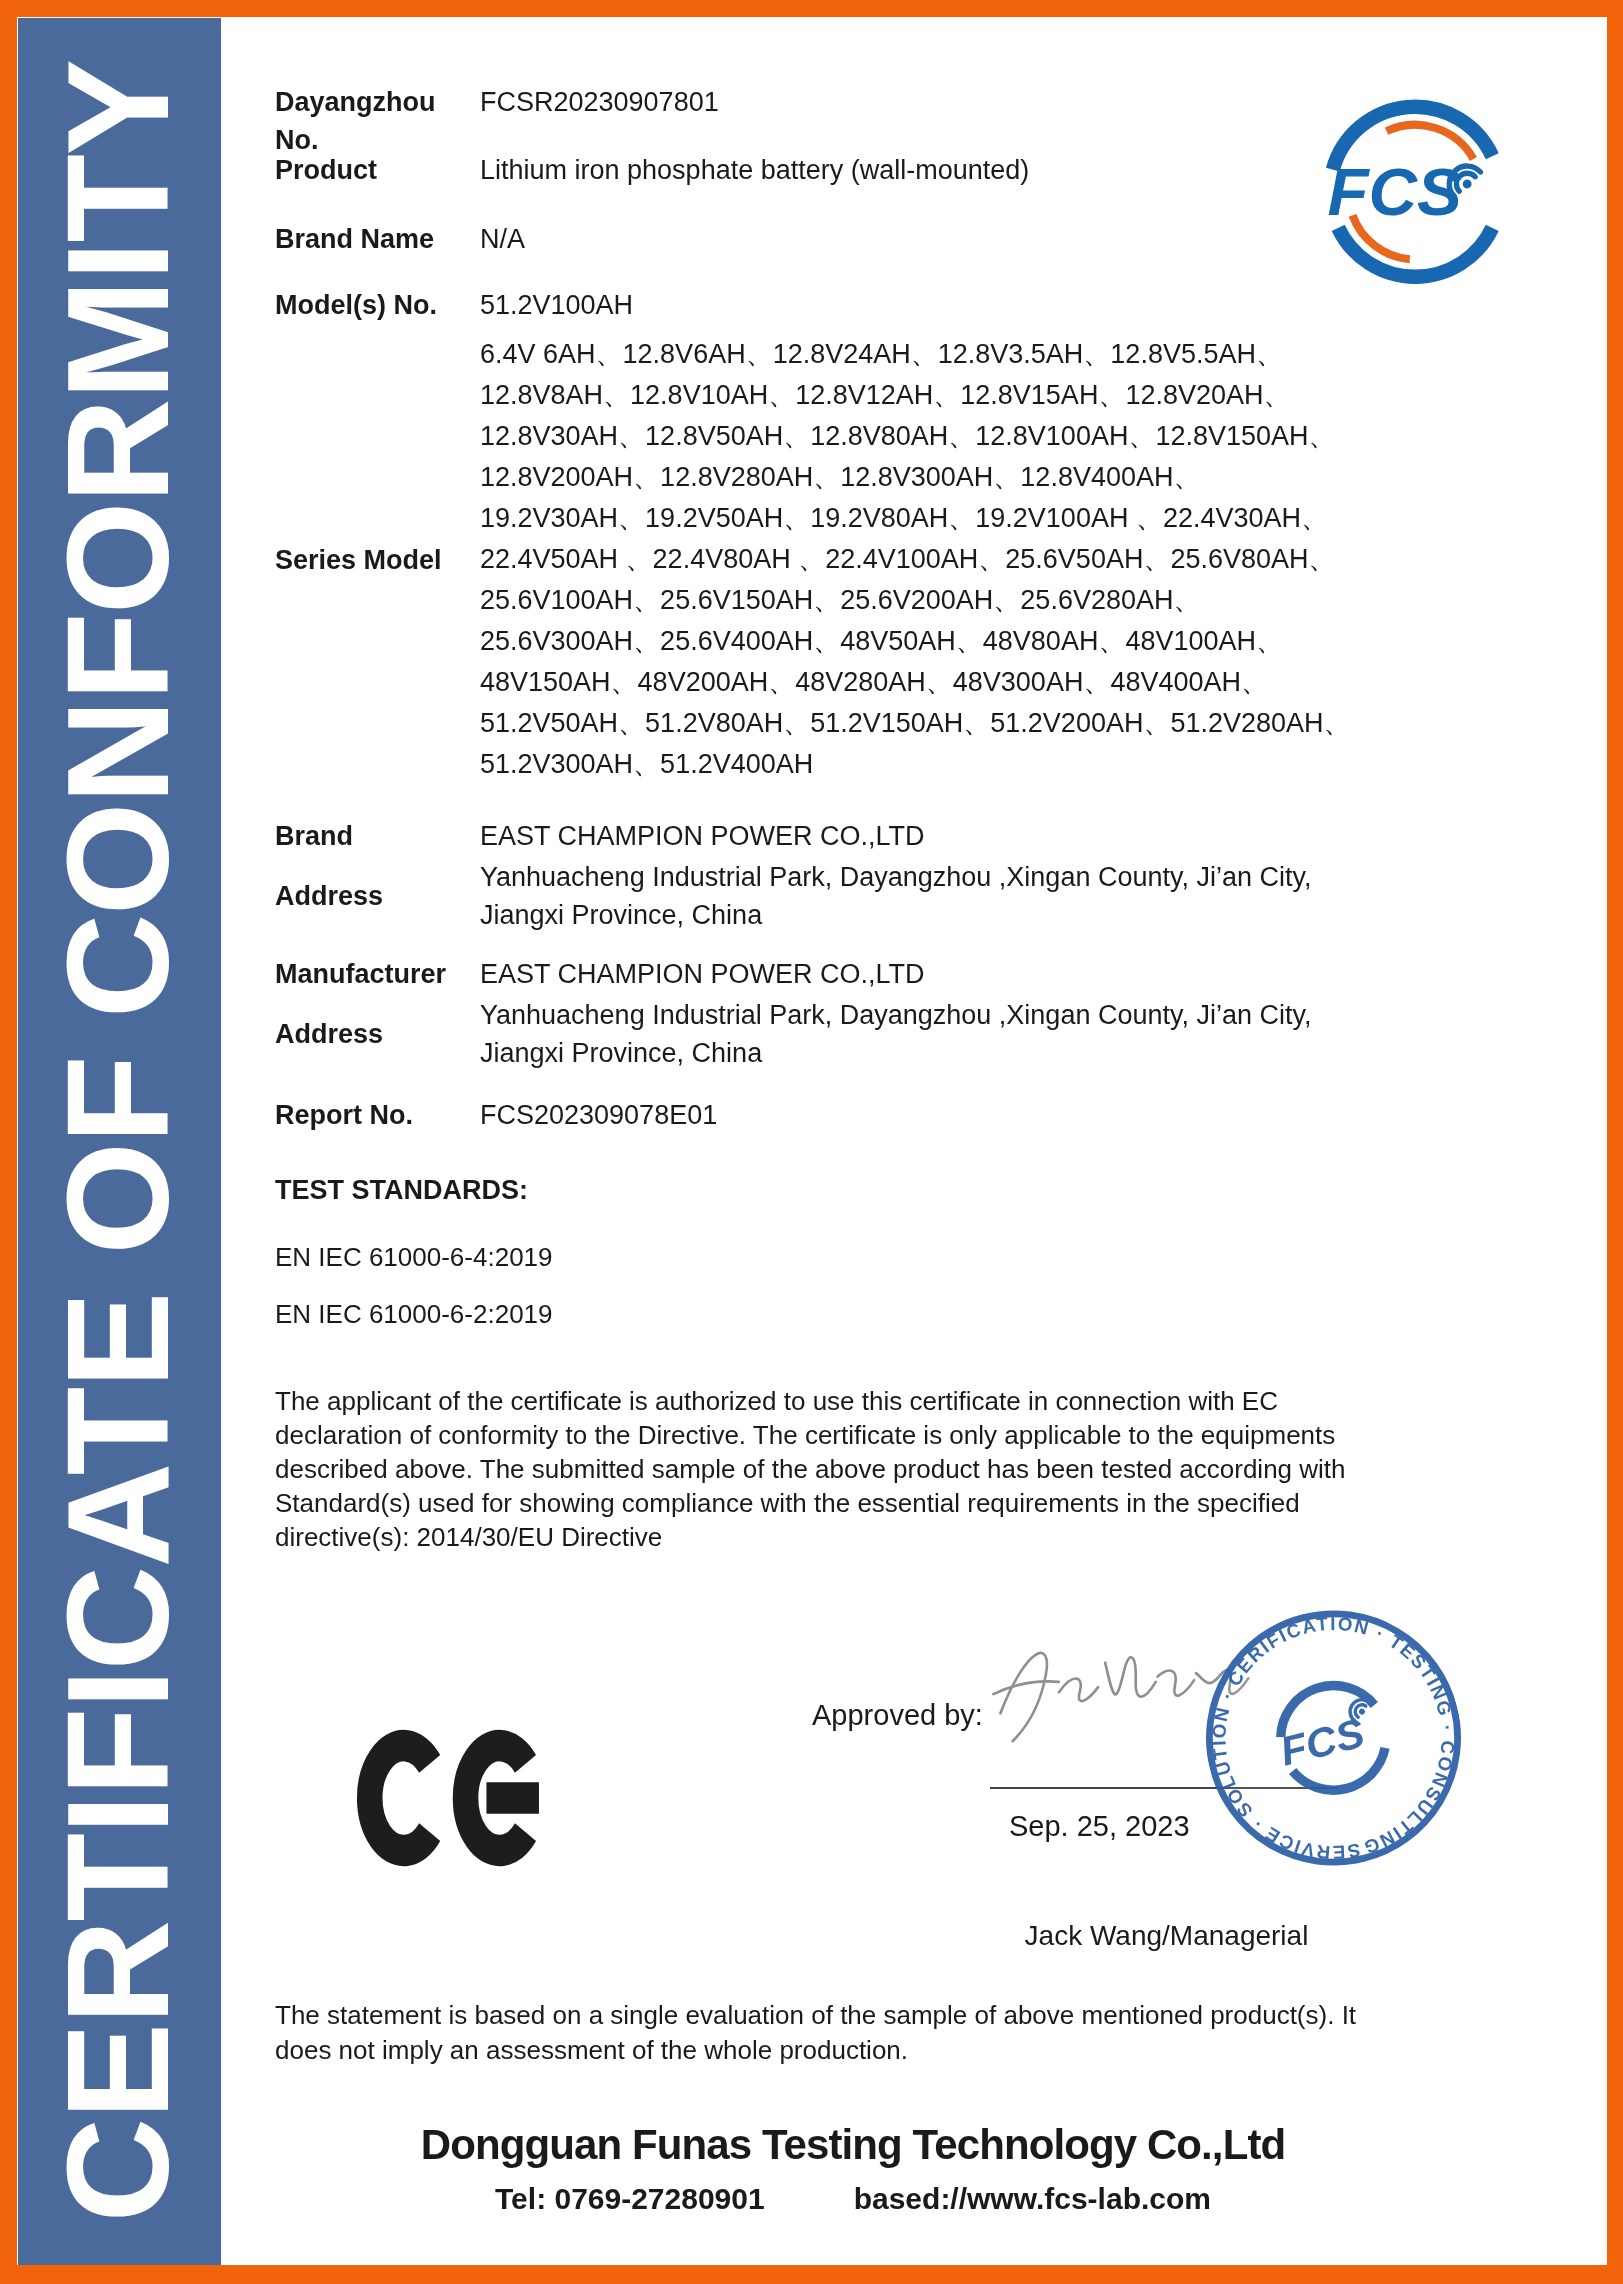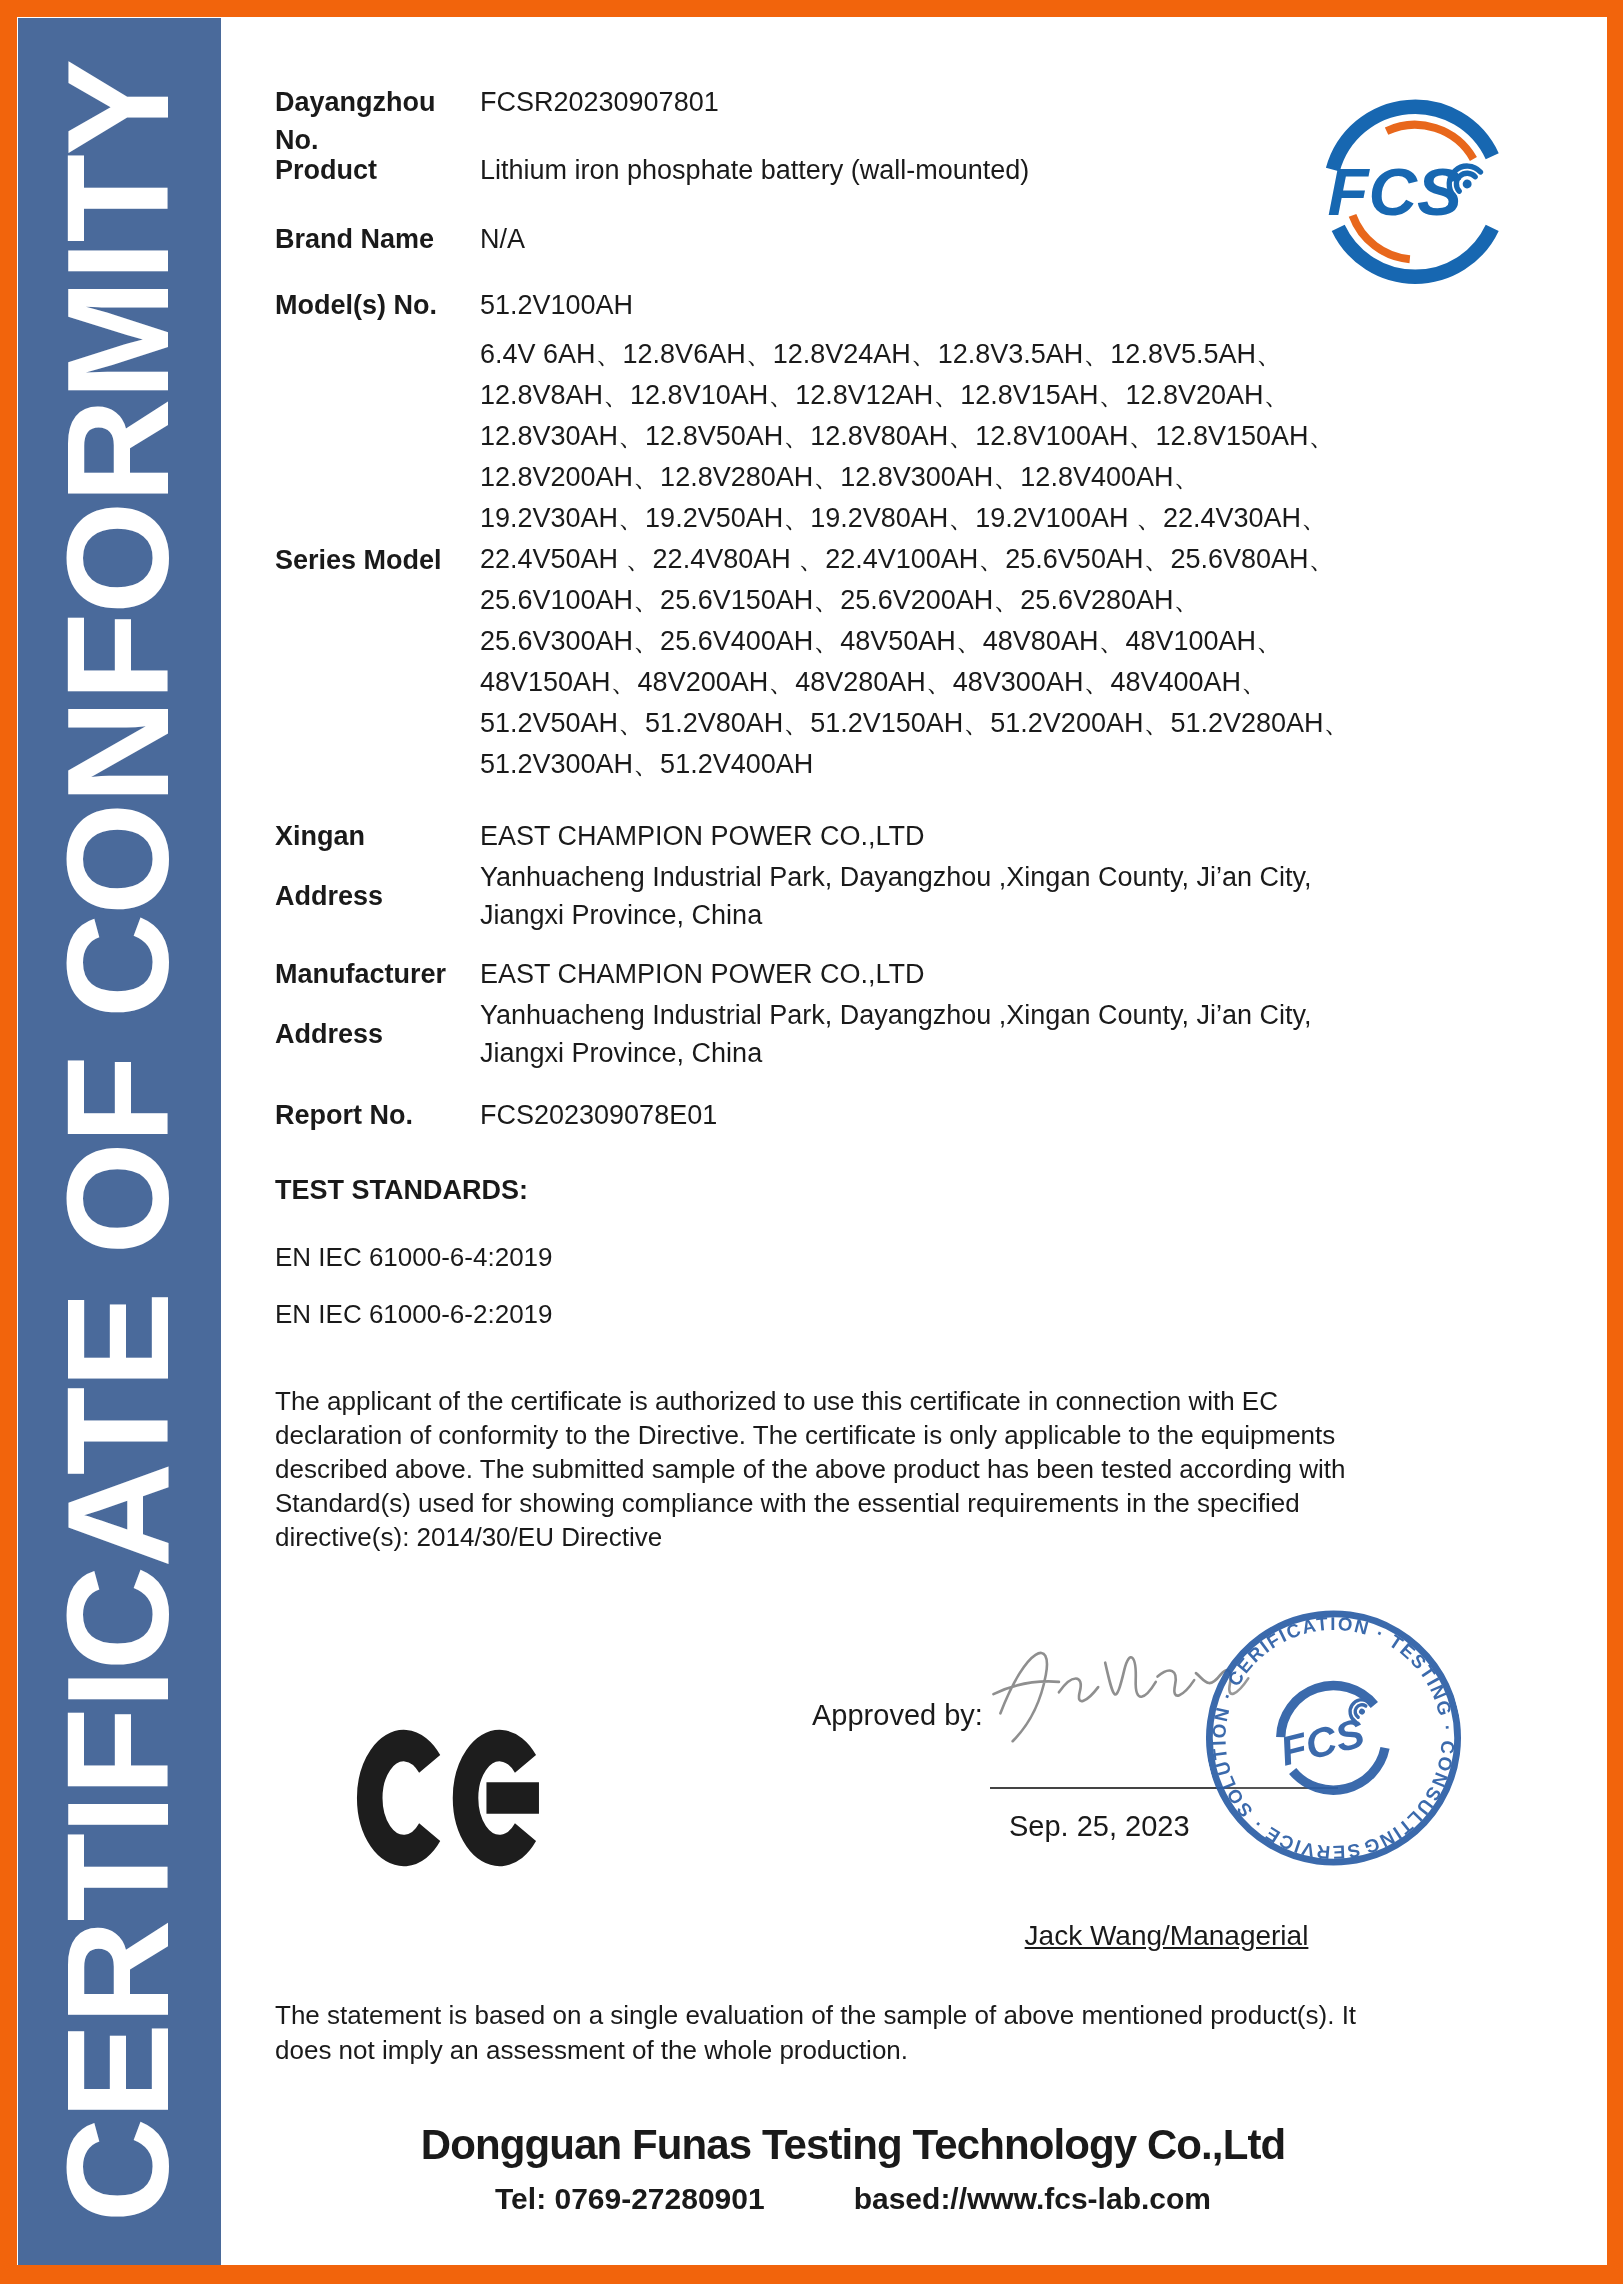--- a/index.html
+++ b/index.html
@@ -26,21 +26,21 @@
   .vcenter{align-items:center;}
   .series .fvalue{line-height:41px;}
   .heading{position:absolute;left:275px;font-size:27px;font-weight:700;}
   .std-item{position:absolute;left:275px;font-size:26px;}
   .para{position:absolute;left:275px;width:1280px;font-size:26px;line-height:34px;white-space:pre-line;}
   .statement{position:absolute;left:275px;top:1998px;width:1280px;font-size:26px;line-height:35px;white-space:pre-line;}
   .approved-by{position:absolute;left:812px;top:1699px;font-size:29px;}
   .sig-svg{position:absolute;left:976px;top:1626px;z-index:2;}
   .sig-line{position:absolute;left:990px;top:1787px;width:348px;height:1.7px;background:#444;z-index:2;}
   .sig-date{position:absolute;left:1009px;top:1810px;width:314px;text-align:left;font-size:29px;z-index:2;}
-  .signatory{position:absolute;left:961px;top:1920px;width:411px;text-align:center;font-size:28px;text-decoration:underline;}
+  .signatory{position:absolute;left:961px;top:1920px;width:411px;text-align:center;font-size:28px;}
   .stamp{position:absolute;left:1206px;top:1607px;z-index:3;opacity:.93;transform:rotate(-14deg);}
   .logo-top{position:absolute;left:1307px;top:98px;}
   .ce{position:absolute;left:336px;top:1722px;}
   .footer-company{position:absolute;left:220px;top:2121px;width:1266px;text-align:center;font-size:42px;font-weight:700;letter-spacing:-0.9px;}
   .footer-contact{position:absolute;left:220px;top:2182px;width:1266px;display:flex;justify-content:center;gap:89px;font-size:30px;font-weight:700;}
 </style>
 </head>
 <body>
 
 <div class="page">
@@ -86,21 +86,21 @@
 12.8V200AH、12.8V280AH、12.8V300AH、12.8V400AH、
 19.2V30AH、19.2V50AH、19.2V80AH、19.2V100AH 、22.4V30AH、
 22.4V50AH 、22.4V80AH 、22.4V100AH、25.6V50AH、25.6V80AH、
 25.6V100AH、25.6V150AH、25.6V200AH、25.6V280AH、
 25.6V300AH、25.6V400AH、48V50AH、48V80AH、48V100AH、
 48V150AH、48V200AH、48V280AH、48V300AH、48V400AH、
 51.2V50AH、51.2V80AH、51.2V150AH、51.2V200AH、51.2V280AH、
 51.2V300AH、51.2V400AH</span>
   </div>
   <div class="field" style="top:817px">
-    <span class="flabel">Xingan</span>
+    <span class="flabel">Brand</span>
     <span class="fvalue">EAST CHAMPION POWER CO.,LTD</span>
   </div>
   <div class="field vcenter" style="top:858px">
     <span class="flabel">Address</span>
     <span class="fvalue">Yanhuacheng Industrial Park, Dayangzhou ,Xingan County, Ji’an City,
 Jiangxi Province, China</span>
   </div>
   <div class="field" style="top:955px">
     <span class="flabel">Manufacturer</span>
     <span class="fvalue">EAST CHAMPION POWER CO.,LTD</span>

